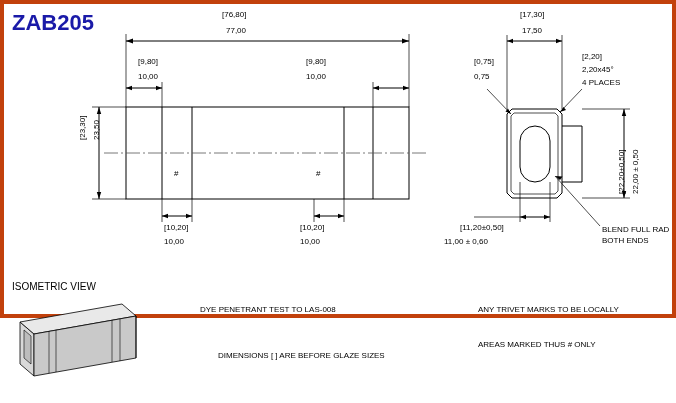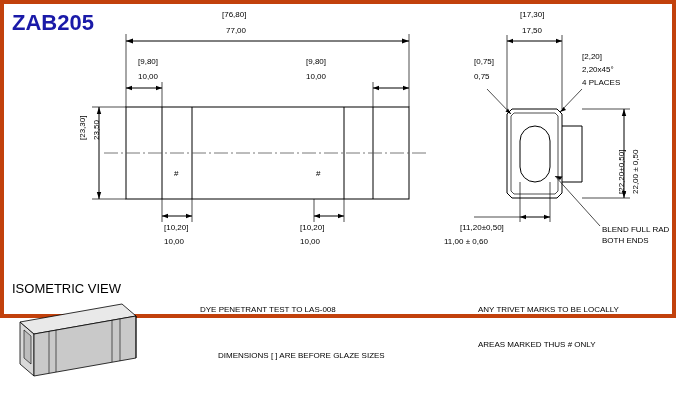--- a/index.html
+++ b/index.html
@@ -10,21 +10,21 @@
     color:#000;
     overflow:hidden;
     position:relative;
   }
   #root{position:absolute;left:0;top:0;width:676px;height:318px;
         border:4px solid #c2410c;box-sizing:border-box;}
   .t{position:absolute;font-size:8px;line-height:9px;white-space:pre;letter-spacing:0px;}
   .title{position:absolute;left:8px;top:6px;font-size:22px;font-weight:bold;color:#1a1aa8;
          font-family:"Liberation Sans", sans-serif;letter-spacing:0px;}
   .notes{position:absolute;font-size:8px;line-height:11.5px;white-space:pre;}
-  .iso-label{position:absolute;font-size:13px;}
+  .iso-label{position:absolute;font-size:10px;}
   svg{position:absolute;left:0;top:0;overflow:visible;}
 </style>
 </head>
 <body>
 
 <div id="root">
 
   <div class="title">ZAB205</div>
 
   <svg width="676" height="403">

